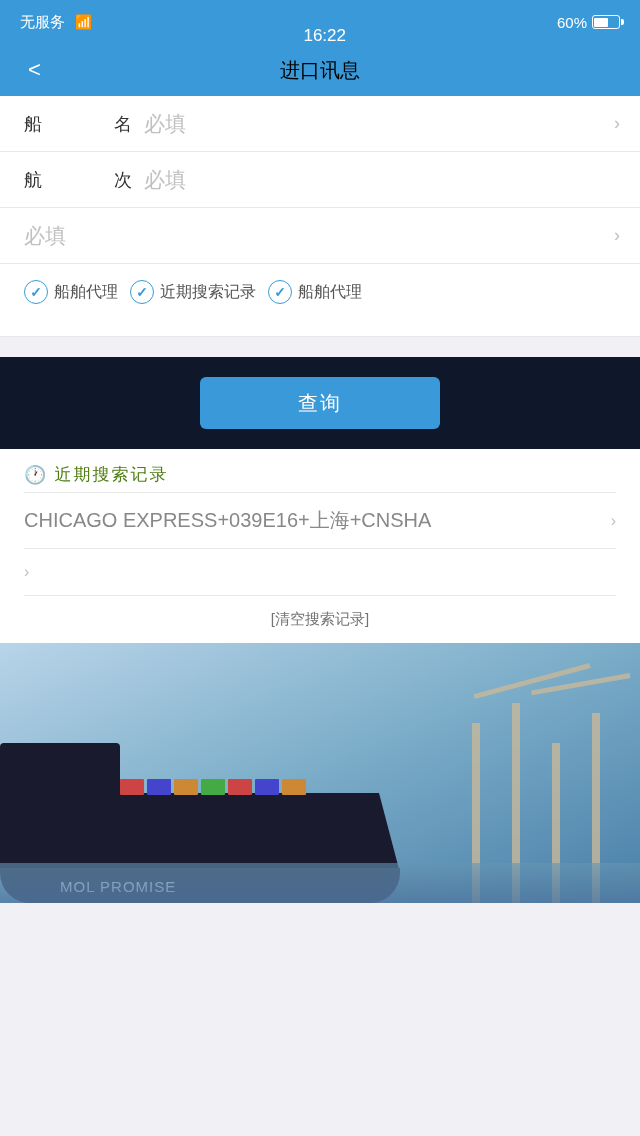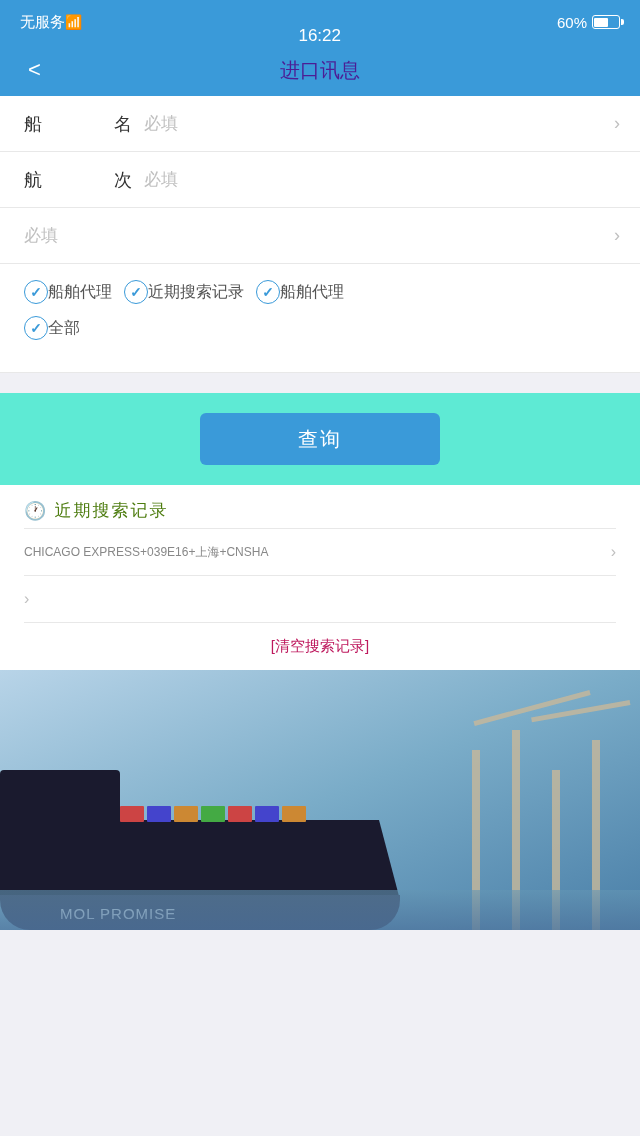--- a/index.html
+++ b/index.html
@@ -17,21 +17,21 @@
       width: 640px;
       height: 44px;
       background: #3a9ad9;
       display: flex;
       align-items: center;
       justify-content: space-between;
       padding: 0 20px;
       color: white;
       font-size: 15px;
     }
-    .status-left { display: flex; align-items: center; gap: 0; text-align: center; }
+    .status-left { display: flex; align-items: center; gap: 10px; text-align: center; }
     .status-center { font-size: 17px; font-weight: 500; margin-top: 28px; }
     .status-right { display: flex; align-items: center; gap: 5px; font-size: 15px; }
     .wifi-icon { font-size: 14px; }
     .battery-icon {
       display: inline-flex; align-items: center;
     }
     .battery-body {
       width: 28px; height: 14px;
       border: 1.5px solid white;
       border-radius: 3px;
@@ -68,21 +68,21 @@
     }
     .nav-back {
       position: absolute;
       left: 20px;
       color: white;
       font-size: 22px;
       cursor: pointer;
       padding: 4px 8px;
     }
     .nav-title {
-      color: #4c1d95;
+      color: #000000;
       font-size: 20px;
       font-weight: 500;
     }
 
     
     .form-area {
       background: white;
       margin: 0;
     }
 
@@ -102,21 +102,21 @@
       min-width: 88px;
     }
 
     .form-input-area {
       flex: 1;
       display: flex;
       align-items: center;
     }
 
     .form-placeholder {
-      font-size: 17px;
+      font-size: 21px;
       color: #c0c0c0;
     }
 
     .form-arrow {
       position: absolute;
       right: 20px;
       color: #c0c0c0;
       font-size: 18px;
     }
 
@@ -129,20 +129,21 @@
     .checkbox-row {
       display: flex;
       align-items: center;
       gap: 12px;
       margin-bottom: 12px;
       flex-wrap: wrap;
     }
     .checkbox-item {
       display: flex;
       align-items: center;
+      gap: 6px;
       cursor: pointer;
     }
     .checkbox-circle {
       width: 24px;
       height: 24px;
       border-radius: 50%;
       border: 1.5px solid #b0b0b0;
       display: flex;
       align-items: center;
       justify-content: center;
@@ -165,21 +166,21 @@
     }
 
     
     .section-gap {
       height: 20px;
       background: #f0f0f5;
     }
 
     
     .query-section {
-      background: #5eead4;
+      background: #0f172a;
       display: flex;
       justify-content: center;
       padding: 20px 24px;
     }
     .query-btn {
       background: #3a9ad9;
       color: white;
       font-size: 20px;
       border: none;
       border-radius: 6px;
@@ -211,37 +212,37 @@
     }
     .recent-item {
       display: flex;
       align-items: center;
       justify-content: space-between;
       padding: 14px 0;
       border-top: 1px solid #e8e8e8;
       cursor: pointer;
     }
     .recent-text {
-      font-size: 12px;
+      font-size: 20px;
       color: #888;
     }
     .recent-arrow {
       color: #c0c0c0;
       font-size: 16px;
     }
     .clear-btn {
       display: flex;
       justify-content: center;
       padding: 14px 0;
       border-top: 1px solid #e8e8e8;
       cursor: pointer;
     }
     .clear-text {
       font-size: 15px;
-      color: #be185d;
+      color: #737373;
     }
 
     
     .bottom-image {
       width: 640px;
       height: 260px;
       background: linear-gradient(to bottom right, #b8d4e8, #7aacc8, #4a7fa8);
       position: relative;
       overflow: hidden;
     }
@@ -396,26 +397,20 @@
       </div>
       <div class="checkbox-item">
         <div class="checkbox-circle checked"></div>
         <span class="checkbox-label">近期搜索记录</span>
       </div>
       <div class="checkbox-item">
         <div class="checkbox-circle checked"></div>
         <span class="checkbox-label">船舶代理</span>
       </div>
     </div>
-    <div class="checkbox-row">
-      <div class="checkbox-item">
-        <div class="checkbox-circle checked"></div>
-        <span class="checkbox-label">全部</span>
-      </div>
-    </div>
   </div>
 </div>
 
 <div class="section-gap"></div>
 
 <div class="query-section">
   <button class="query-btn">查询</button>
 </div>
 
 <div class="recent-section">

